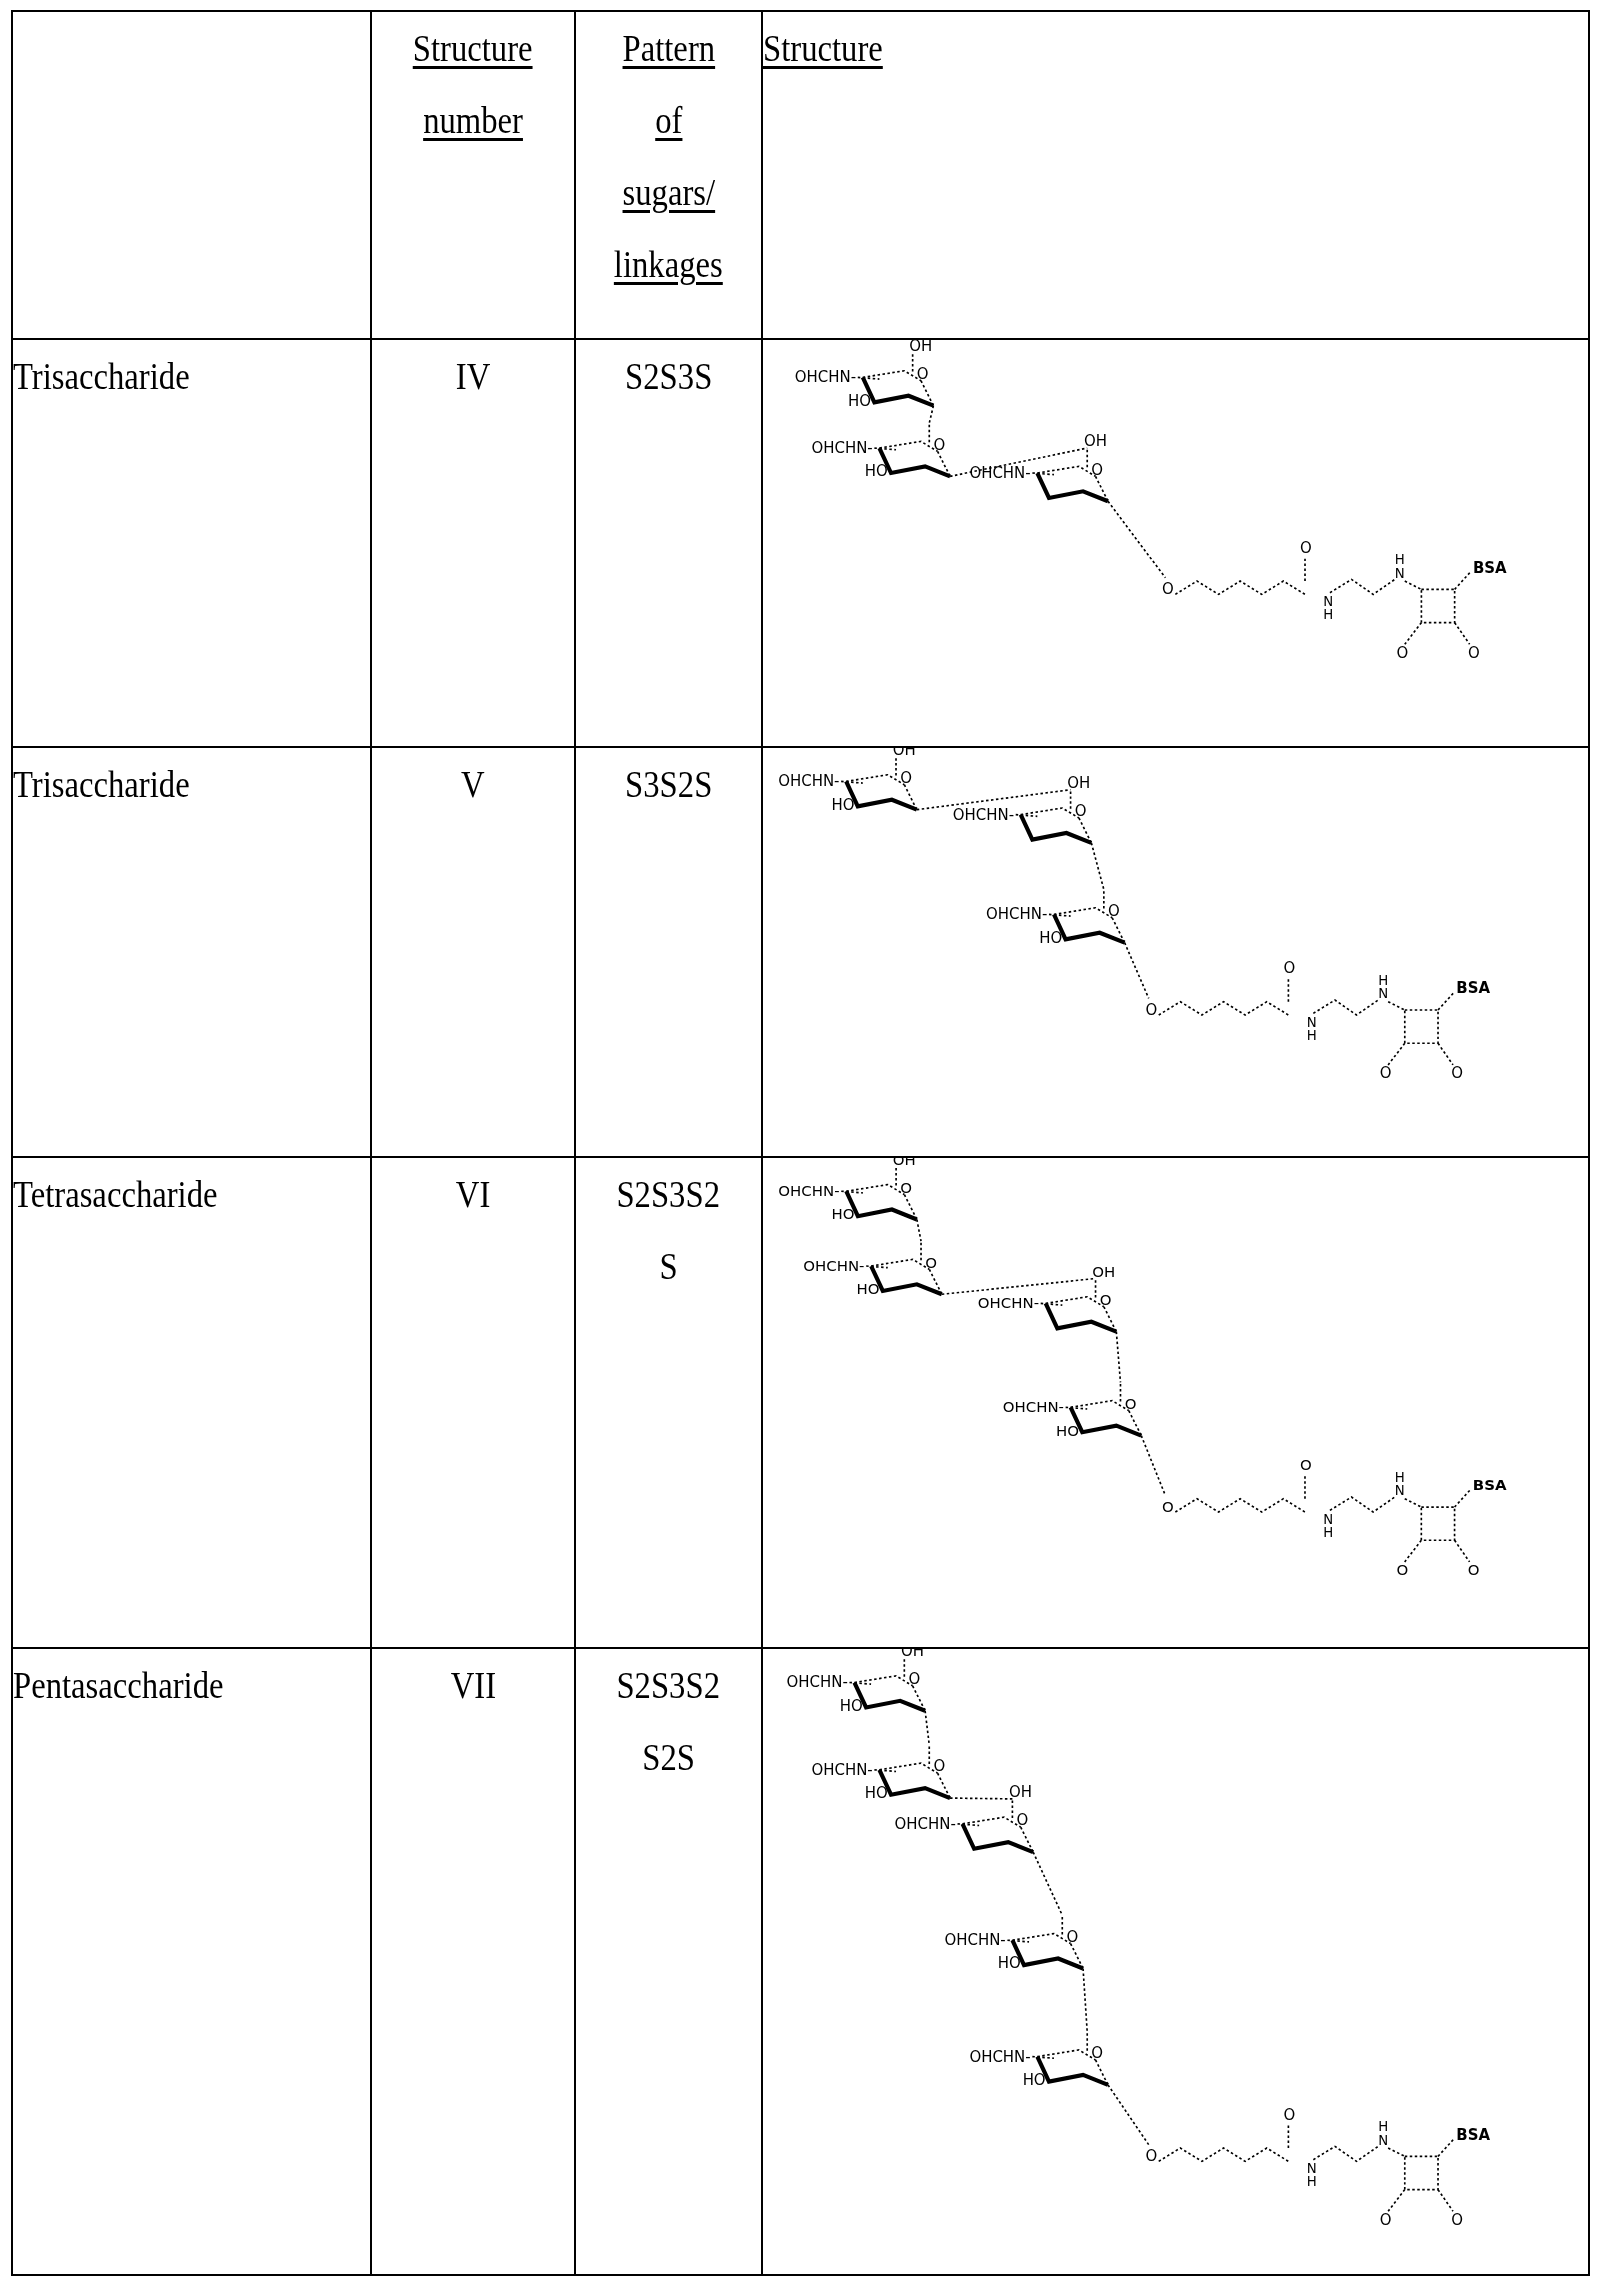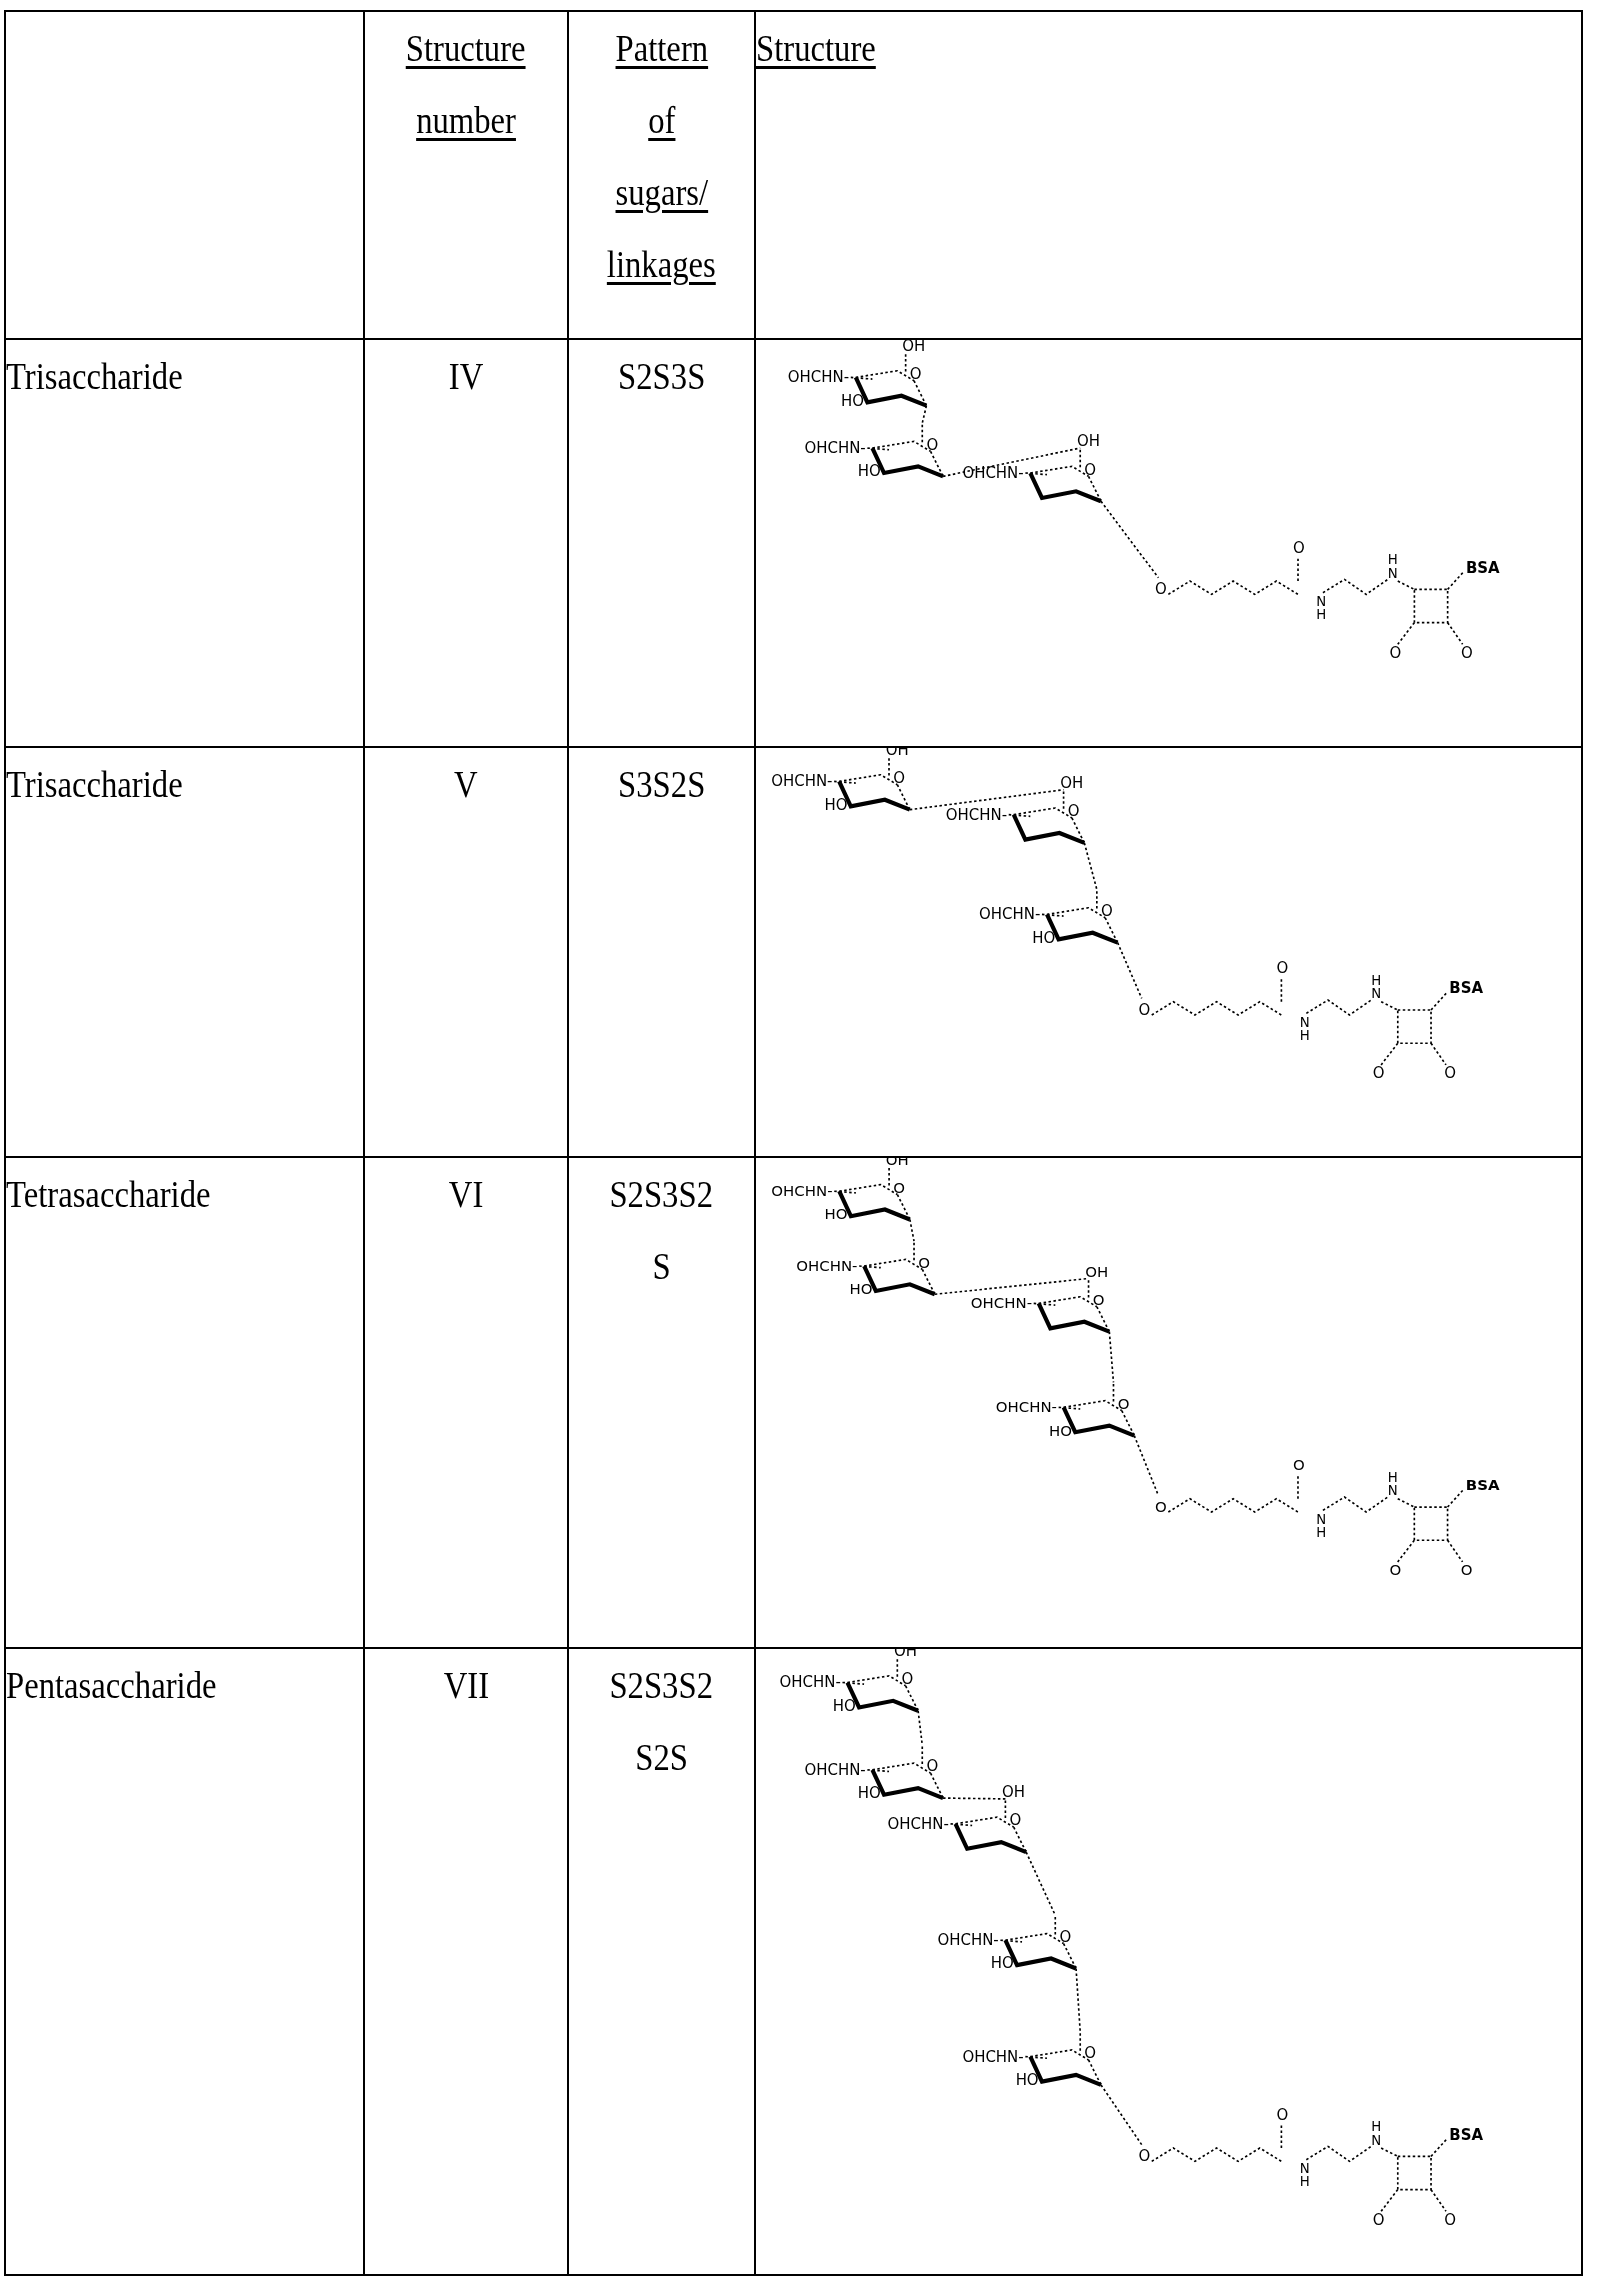--- a/index.html
+++ b/index.html
@@ -1,19 +1,19 @@
 <!DOCTYPE html>
 <html style="font-size:13.3px"><head>
 <meta charset="utf-8">
 <style>
   html, body { margin: 0; padding: 0; background: #ffffff; }
   body { width: 1599px; height: 2295px; position: relative; overflow: hidden;
          font-family: "Liberation Serif", "DejaVu Serif", serif; color: #000; }
   table.main {
-    position: absolute; left: 4px; top: 10px;
+    position: absolute; left: 11px; top: 10px;
     width: 1577px; border-collapse: collapse; table-layout: fixed;
   }
   table.main td {
     border: 2.5px solid #000; vertical-align: top; padding: 0;
   }
   col.c1 { width: 359px; }
   col.c2 { width: 204px; }
   col.c3 { width: 187px; }
   col.c4 { width: 827px; }
   .txt {

